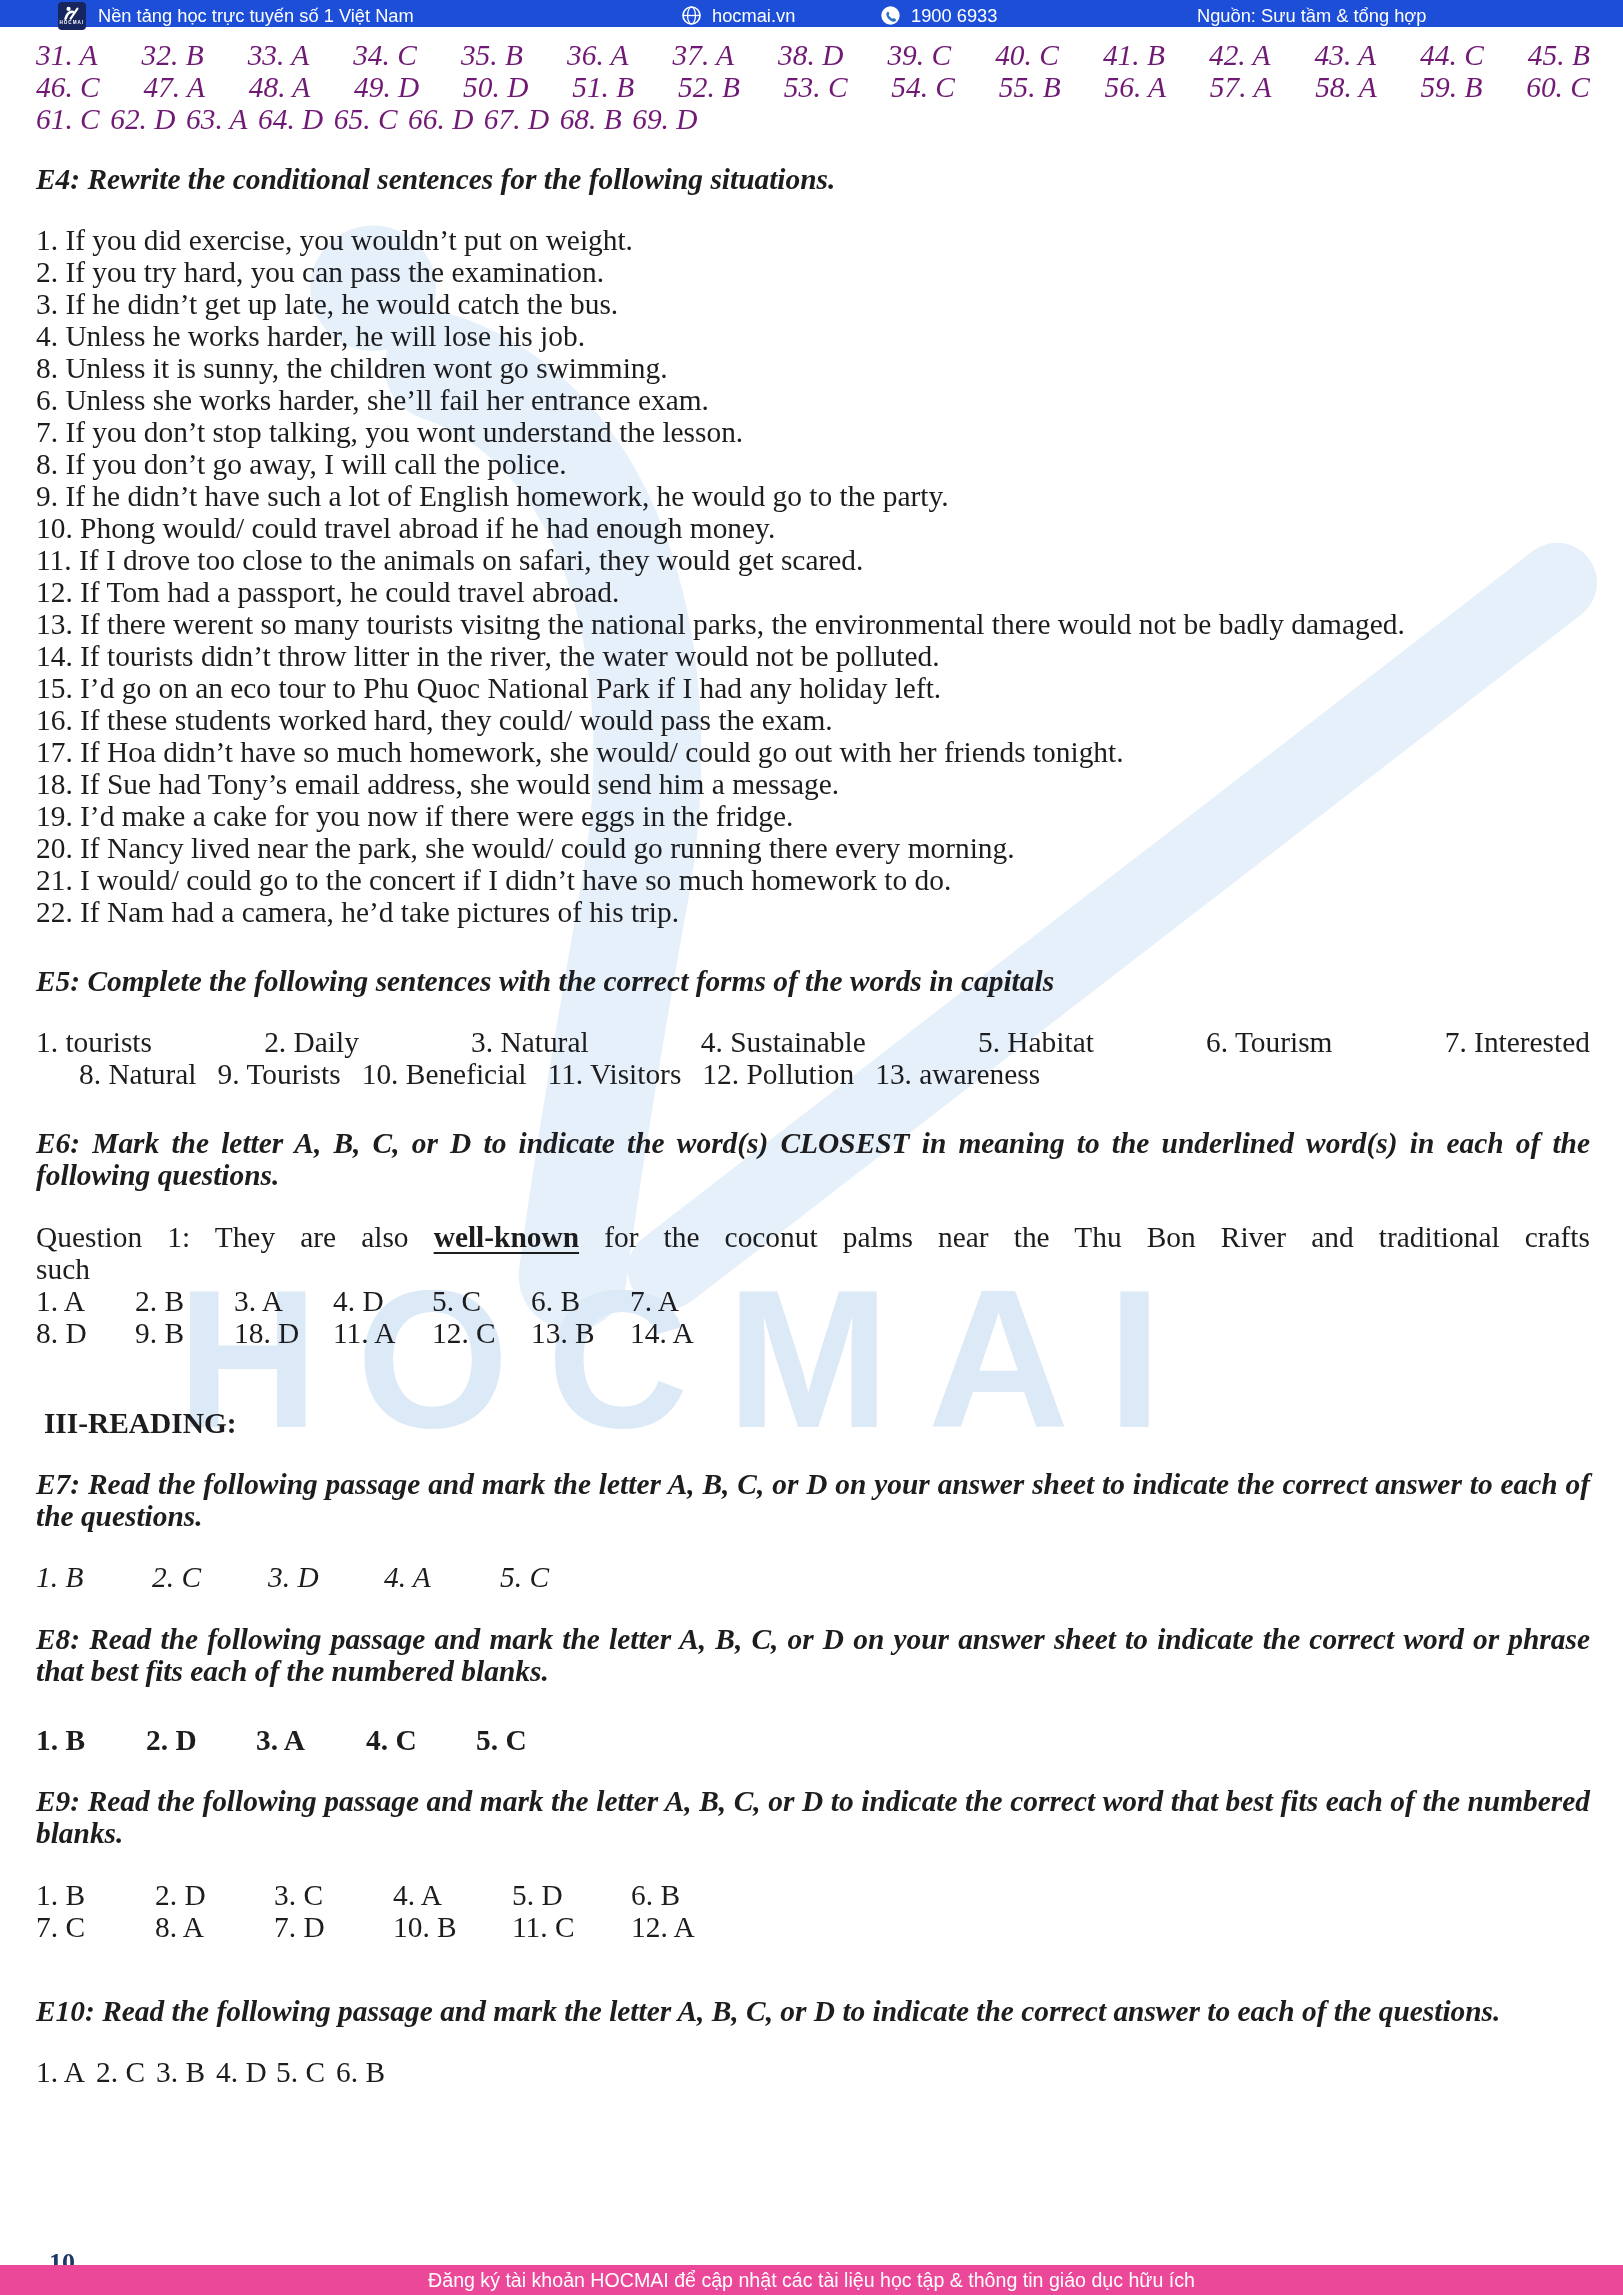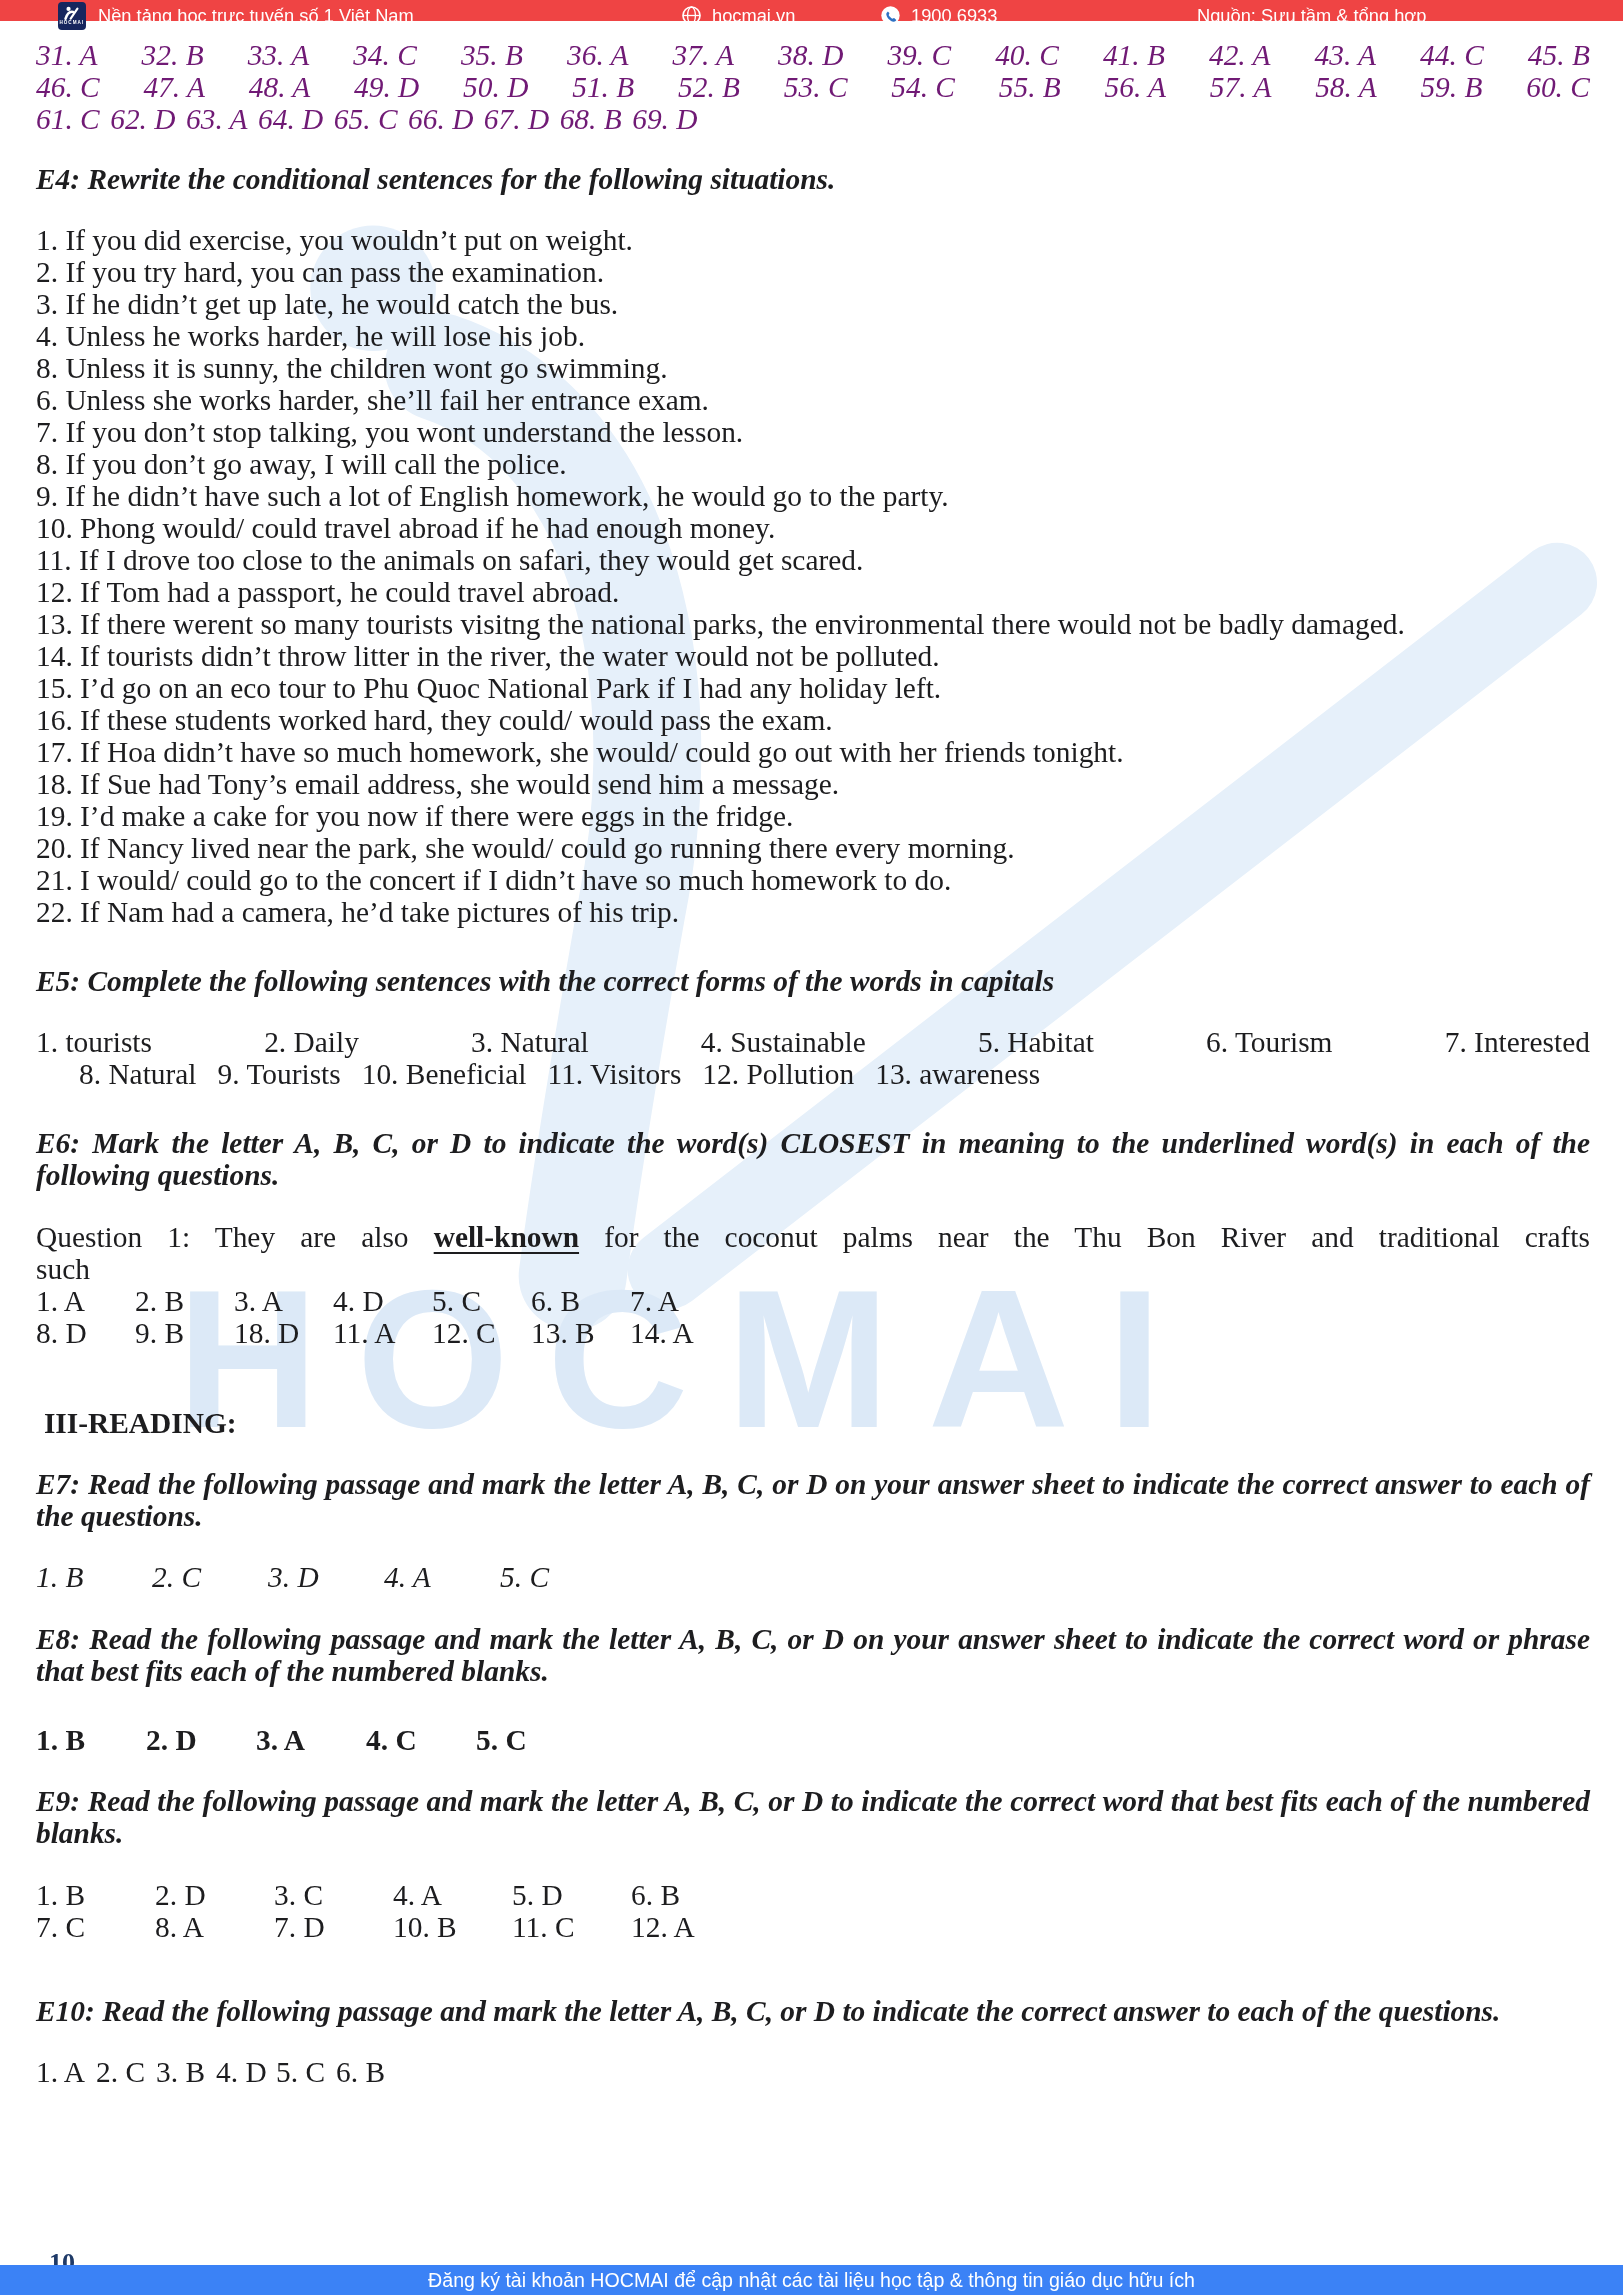--- a/index.html
+++ b/index.html
@@ -13,39 +13,39 @@
   .watermark{position:absolute;inset:0;z-index:0;pointer-events:none;}
   .wm-figure{position:absolute;left:275px;top:216px;width:1341px;height:1152px;}
   .wm-text{
     position:absolute;left:177px;top:1247px;
     font-family:"Liberation Sans", sans-serif;font-weight:bold;
     font-size:196px;letter-spacing:38px;color:#dce9f7;white-space:nowrap;
   }
 
   
   .header{
-    position:absolute;top:0;left:0;right:0;height:21px;background:#ef4444;
+    position:absolute;top:0;left:0;right:0;height:27px;background:#1d4ed8;
     color:#ffffff;font-family:"Liberation Sans", sans-serif;z-index:5;
   }
   .logo{
     position:absolute;left:58px;top:2px;width:27.5px;height:27.5px;border-radius:3.9px;
     background:#17265e;display:flex;flex-direction:column;align-items:center;justify-content:center;gap:0.7px;
   }
   .logo svg{width:17px;height:14.4px;display:block;}
   .logo-text{font-size:4.6px;font-weight:bold;letter-spacing:1px;color:#fff;line-height:4.6px;}
   .brand-tagline{position:absolute;left:98px;top:5.2px;font-size:18.3px;}
   .hdr-group{position:absolute;top:4.6px;display:flex;align-items:center;gap:10px;font-size:18.3px;}
   .hdr-site{left:681px;}
   .hdr-phone{left:880px;}
   .hdr-icon{width:21px;height:21px;display:block;}
   .source-note{position:absolute;left:1197px;top:5.2px;font-size:18.3px;}
 
   
   .footer{
-    position:absolute;left:0;right:0;bottom:0;height:30px;background:#3b82f6;
+    position:absolute;left:0;right:0;bottom:0;height:30px;background:#ec4899;
     display:flex;align-items:center;justify-content:center;z-index:5;
     color:#ffffff;font-family:"Liberation Sans", sans-serif;font-size:19.6px;
   }
   .page-number{
     position:absolute;left:49px;top:2248px;z-index:4;
     font-size:26px;font-weight:bold;color:#1f3a68;
   }
 
   
   .content{

